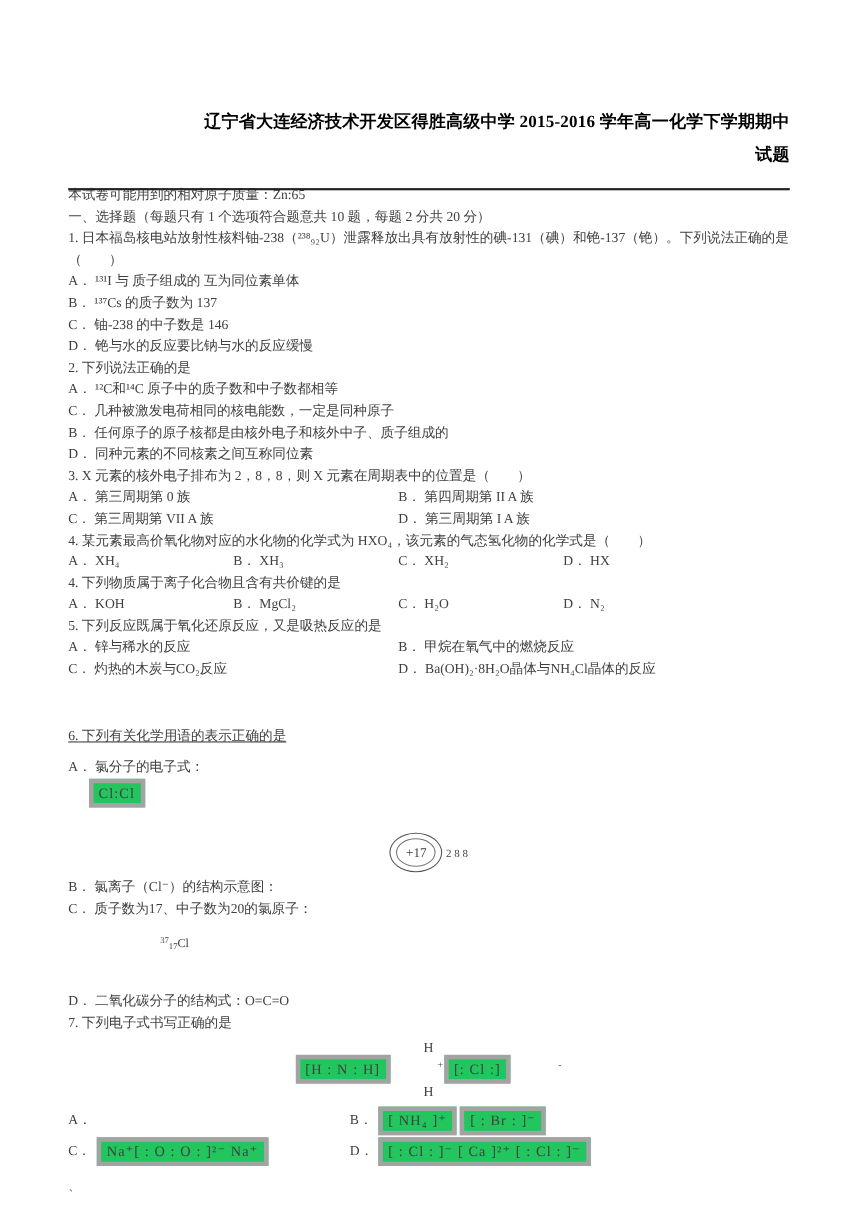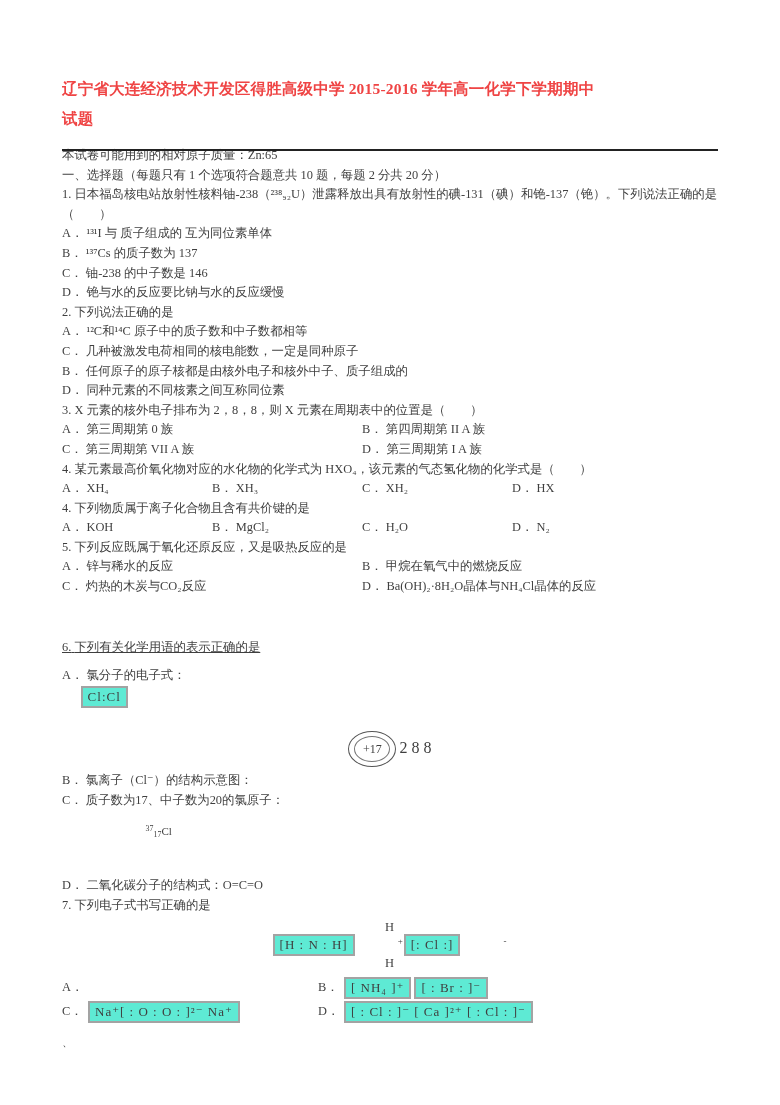--- a/index.html
+++ b/index.html
@@ -23,25 +23,25 @@
     padding: 0 62px;
   }
   .top-rule {
     position: absolute;
     left: 62px;
     right: 62px;
     top: 75px;
     border-top: 2px solid #222;
   }
   .doc-title {
-    margin-top: 74px;
-    text-align: left;
+    margin-top: 96px;
+    text-align: right;
     font-weight: bold;
     font-size: 15.5px;
-    color: #ef4444;
+    color: #000000;
     line-height: 30px;
     letter-spacing: 0.2px;
   }
   .doc-title .line2 {
     display: block;
   }
   .body-text {
     margin-top: 12px;
     font-size: 12.4px;
     line-height: 19.6px;
@@ -65,26 +65,26 @@
   .opts4 .opt { width: 150px; }
   .spacer-sm { height: 9px; }
   .spacer-md { height: 15px; }
   .q6lead { margin-top: 26px; text-decoration: underline; }
   .struct-center {
     text-align: center;
     margin: 4px 0;
   }
   .boxed {
     display: inline-block;
-    border: 2px solid #a3a3a3;
+    border: 4px solid #a3a3a3;
     padding: 1px 5px;
     font-size: 13px;
     line-height: 16px;
     letter-spacing: 1px;
-    background: #5eead4;
+    background: #22c55e;
   }
   .atom-circle {
     display: inline-block;
     width: 46px;
     height: 34px;
     border: 1px solid #555;
     border-radius: 50%;
     text-align: center;
     font-size: 12px;
     line-height: 34px;
@@ -92,21 +92,21 @@
   }
   .atom-circle:before {
     content: "";
     position: absolute;
     left: 5px; top: 4px;
     width: 34px; height: 24px;
     border: 1px solid #777;
     border-radius: 50%;
   }
   .nuc {
-    font-size: 16px;
+    font-size: 10px;
   }
   .mini-sym {
     display: inline-block;
     text-align: center;
     font-size: 11px;
     line-height: 12px;
   }
   .cross-struct {
     display: inline-block;
     text-align: center;

